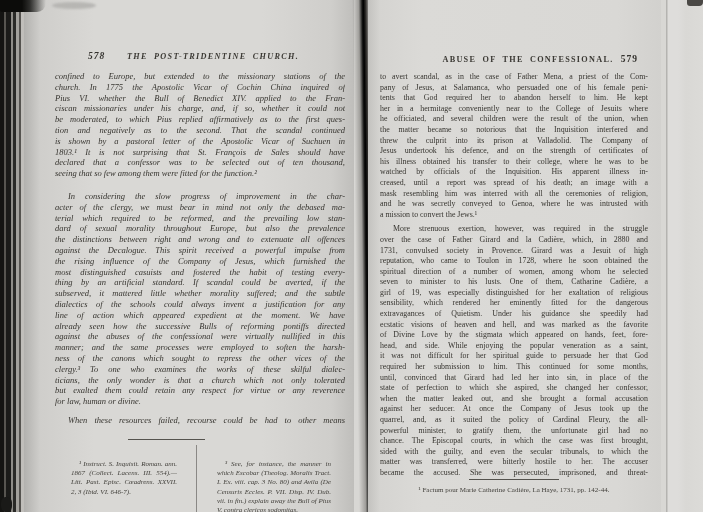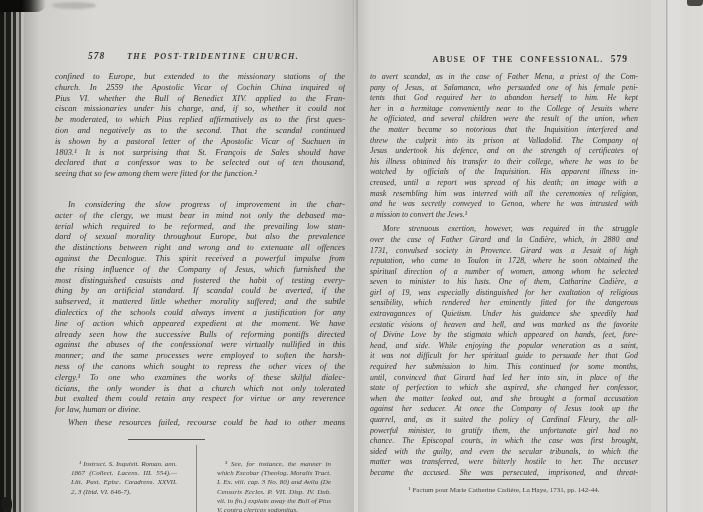--- a/index.html
+++ b/index.html
@@ -12,42 +12,42 @@
   #tl-blob{position:absolute;left:0;top:0;width:46px;height:12px;border-radius:0 0 9px 2px;
     background:linear-gradient(to right,#0c0c0a 0 22px,rgba(12,12,10,.8) 30px,rgba(12,12,10,0) 46px);}
   #bl-blob{position:absolute;left:1px;top:497px;width:11px;height:15px;background:#1a1a18;border-radius:40%;}
   #top-smudge{position:absolute;left:52px;top:2px;width:44px;height:7px;background:#b7b6b3;
     border-radius:50%;filter:blur(1px);}
   #tr-mark{position:absolute;left:687px;top:0;width:16px;height:6px;background:#4a4845;border-radius:0 0 4px 3px;}
   
   .page{position:absolute;top:0;height:512px;}
   #left-page{left:24px;width:330px;
     background:linear-gradient(to right,#b2b1ae 0,#cfcecb 16px,#d9d8d5 70px,#d9d8d5 72%,#cfcecb 93%,#bfbebb 100%);font-style:italic;}
-  #right-page{left:358px;width:293px;
+  #right-page{left:368px;width:293px;
     background:linear-gradient(to right,#c3c2bf 0,#d5d4d1 12px,#dbdad7 55px,#d9d8d5 85%,#d2d1ce 100%);}
   #gutter{position:absolute;left:352px;top:0;width:22px;height:512px;transform:skewX(.8deg);
     transform-origin:0 0;background:linear-gradient(to right,rgba(90,88,84,0) 0%,rgba(90,88,84,.45) 30%,
       #111110 46%,#020202 52%,#32302d 62%,rgba(120,118,114,.25) 80%,rgba(120,118,114,0) 100%);}
   #right-strip{position:absolute;left:666px;top:0;width:37px;height:512px;
     background:linear-gradient(to right,#b4b3b0 0 1px,#dedddb 2px 12px,#d9d8d5 20px,#dcdbd8 100%);}
   
   .header{position:absolute;height:12px;color:#3a3833;}
   #left-page .header{left:31px;top:52px;width:290px;}
   #right-page .header{left:12px;top:55px;width:268px;}
   .running-head{display:block;text-align:center;font-size:8.2px;font-weight:700;
     letter-spacing:1.3px;word-spacing:3px;}
   #left-page .running-head{transform:translateX(13px);}
   #right-page .running-head{transform:translateX(14px);}
   .pagenum{position:absolute;top:-1px;font-size:9.5px;font-weight:700;letter-spacing:1px;color:#35332f;}
   #left-page .pagenum{left:33px;}
   #right-page .pagenum{right:10px;}
   
   .body{position:absolute;color:#36342f;}
   #left-page .body{left:31px;top:71px;width:290px;font-size:8.5px;}
-  #right-page .body{left:12px;top:72px;width:268px;font-size:7.9px;font-style:italic;}
+  #right-page .body{left:12px;top:72px;width:268px;font-size:7.9px;}
   .line{text-align:justify;text-align-last:justify;overflow:hidden;}
   #left-page .line{height:10.8px;line-height:10.8px;}
   #right-page .line{height:10.6px;line-height:10.6px;}
   .line.para-end{text-align-last:left;}
   .line.indent{text-indent:13px;}
   
   .fn-rule{position:absolute;height:1px;background:#55534e;}
   #left-page .fn-rule{left:104px;top:439px;width:77px;}
   #right-page .fn-rule{left:101px;top:479px;width:90px;}
   #left-page .footnotes{position:absolute;left:31px;top:444px;width:292px;display:flex;
@@ -67,50 +67,50 @@
 <div id="scan">
   <div id="left-band"></div>
 
   <div class="page" id="left-page">
     <div class="header">
       <span class="pagenum">578</span>
       <span class="running-head">THE POST-TRIDENTINE CHURCH.</span>
     </div>
     <div class="body" id="left-body">
         <div class="line">confined to Europe, but extended to the missionary stations of the</div>
-        <div class="line">church. In 2559 the Apostolic Vicar of Cochin China inquired of</div>
+        <div class="line">church. In 1775 the Apostolic Vicar of Cochin China inquired of</div>
         <div class="line">Pius VI. whether the Bull of Benedict XIV. applied to the Fran-</div>
         <div class="line">ciscan missionaries under his charge, and, if so, whether it could not</div>
         <div class="line">be moderated, to which Pius replied affirmatively as to the first ques-</div>
         <div class="line">tion and negatively as to the second. That the scandal continued</div>
         <div class="line">is shown by a pastoral letter of the Apostolic Vicar of Suchuen in</div>
         <div class="line">1803.¹ It is not surprising that St. François de Sales should have</div>
         <div class="line">declared that a confessor was to be selected out of ten thousand,</div>
         <div class="line para-end">seeing that so few among them were fitted for the function.²</div>
-        <div class="line indent" style="margin-top: 20px;">In considering the slow progress of improvement in the char-</div>
+        <div class="line indent" style="margin-top: 12px;">In considering the slow progress of improvement in the char-</div>
         <div class="line">acter of the clergy, we must bear in mind not only the debased ma-</div>
         <div class="line">terial which required to be reformed, and the prevailing low stan-</div>
         <div class="line">dard of sexual morality throughout Europe, but also the prevalence</div>
         <div class="line">the distinctions between right and wrong and to extenuate all offences</div>
         <div class="line">against the Decalogue. This spirit received a powerful impulse from</div>
         <div class="line">the rising influence of the Company of Jesus, which furnished the</div>
         <div class="line">most distinguished casuists and fostered the habit of testing every-</div>
         <div class="line">thing by an artificial standard. If scandal could be averted, if the</div>
         <div class="line">subserved, it mattered little whether morality suffered; and the subtle</div>
         <div class="line">dialectics of the schools could always invent a justification for any</div>
         <div class="line">line of action which appeared expedient at the moment. We have</div>
         <div class="line">already seen how the successive Bulls of reforming pontiffs directed</div>
         <div class="line">against the abuses of the confessional were virtually nullified in this</div>
         <div class="line">manner; and the same processes were employed to soften the harsh-</div>
         <div class="line">ness of the canons which sought to repress the other vices of the</div>
         <div class="line">clergy.³ To one who examines the works of these skilful dialec-</div>
         <div class="line">ticians, the only wonder is that a church which not only tolerated</div>
         <div class="line">but exalted them could retain any respect for virtue or any reverence</div>
         <div class="line para-end">for law, human or divine.</div>
-        <div class="line indent" style="margin-top: 2px;">When these resources failed, recourse could be had to other means</div>
+        <div class="line indent" style="margin-top: 8px;">When these resources failed, recourse could be had to other means</div>
       </div>
     <div class="fn-rule"></div>
     <div class="footnotes">
       <div class="fn-col fn-col1" id="left-fn-col1">
           <div class="fn">¹ Instruct. S. Inquisit. Roman. ann. 1867 (Collect. Lacens. III. 554).—Litt. Past. Episc. Cœadrens. XXVII. 2, 3 (Ibid. VI. 646-7).</div>
           <div class="fn">² Ap. Helsen, Abus du Celibat des Prêtres, p. 87.</div>
         </div>
       <div class="fn-div"></div>
       <div class="fn-col fn-col2" id="left-fn-col2">
           <div class="fn">³ See, for instance, the manner in which Escobar (Theolog. Moralis Tract. I. Ex. viii. cap. 3 No. 80) and Avila (De Censuris Eccles. P. VII. Disp. IV. Dub. vii. in fin.) explain away the Bull of Pius V, contra clericos sodomitas.</div>

